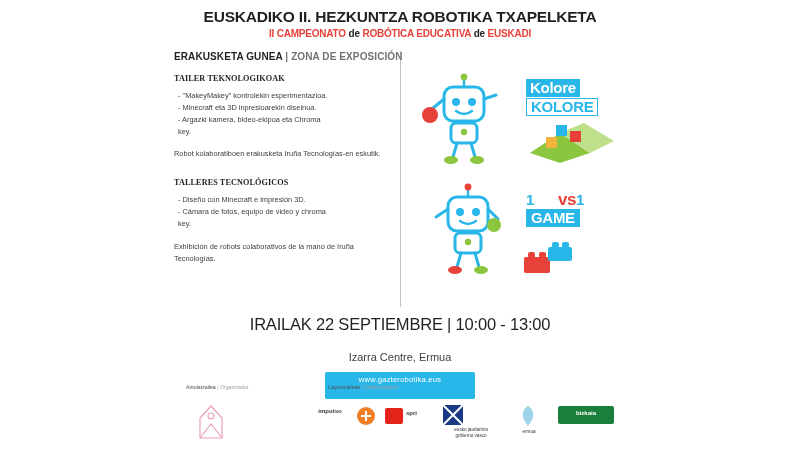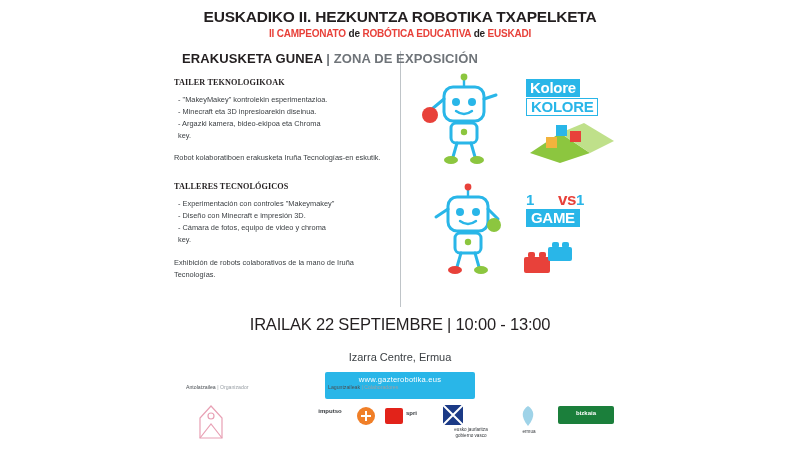--- a/index.html
+++ b/index.html
@@ -76,27 +76,26 @@
     width: 1px;
     background: #bfc4c8;
   }
   .col {
     width: 50%;
     box-sizing: border-box;
     padding: 0 14px;
     position: relative;
   }
   .col-head {
-    font-size: 13px;
+    font-size: 10px;
     font-weight: bold;
     color: #231f20;
     letter-spacing: 0.1px;
     margin-bottom: 12px;
     white-space: nowrap;
-    margin-left: 8px;
   }
   .col-head .es { color: #6f7479; }
   .sec-title {
     font-size: 8.2px;
     font-weight: bold;
     color: #231f20;
     margin: 0 0 7px 0;
     letter-spacing: 0.1px;
     font-family: Liberation Serif, serif;
   }
@@ -278,21 +277,20 @@
         <div class="bullets">
           <div>- "MakeyMakey" kontrolekin esperimentazioa.</div>
           <div>- Minecraft eta 3D inpresioarekin diseinua.</div>
           <div>- Argazki kamera, bideo-ekipoa eta Chroma</div>
           <div>key.</div>
         </div>
         <div class="note">Robot kolaboratiboen erakusketa Iruña Tecnologías-en eskutik.</div>
 
         <div class="sec-title second">TALLERES TECNOLÓGICOS</div>
         <div class="bullets">
-          <div>- Experimentación con controles "Makeymakey"</div>
           <div>- Diseño con Minecraft e impresión 3D.</div>
           <div>- Cámara de fotos, equipo de video y chroma</div>
           <div>key.</div>
         </div>
         <div class="note">Exhibición de robots colaborativos de la mano de Iruña Tecnologías.</div>
       </div>
 
       <div class="col">
 
         <div class="art">

